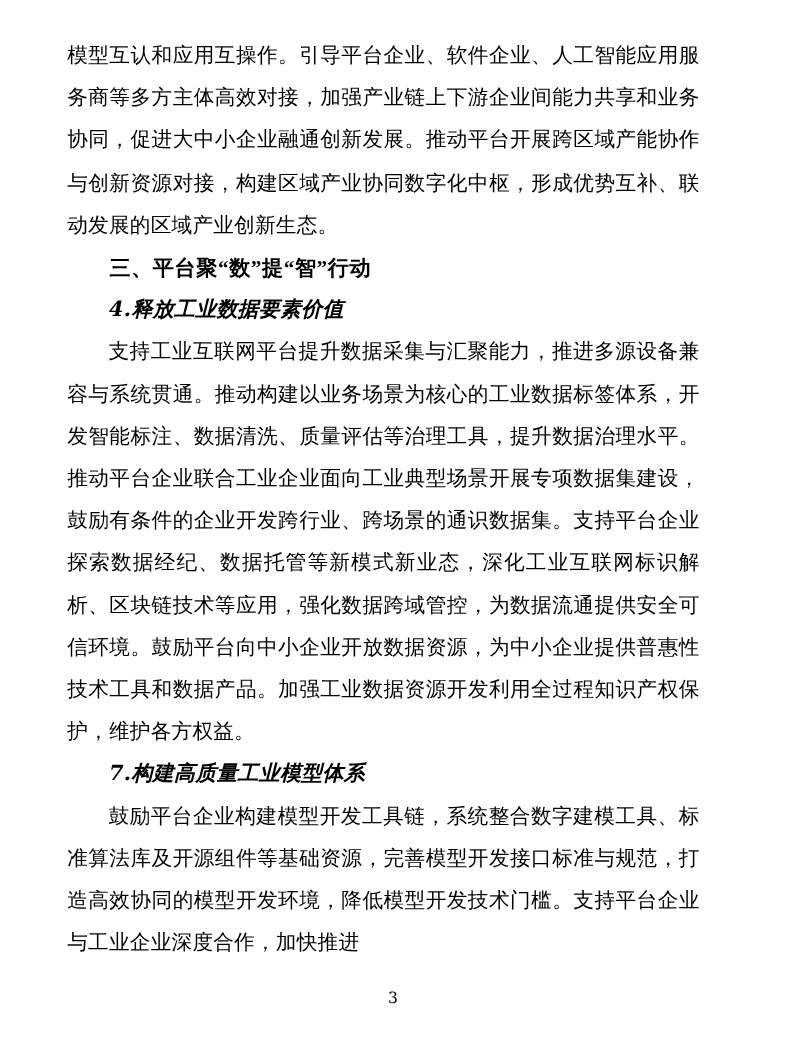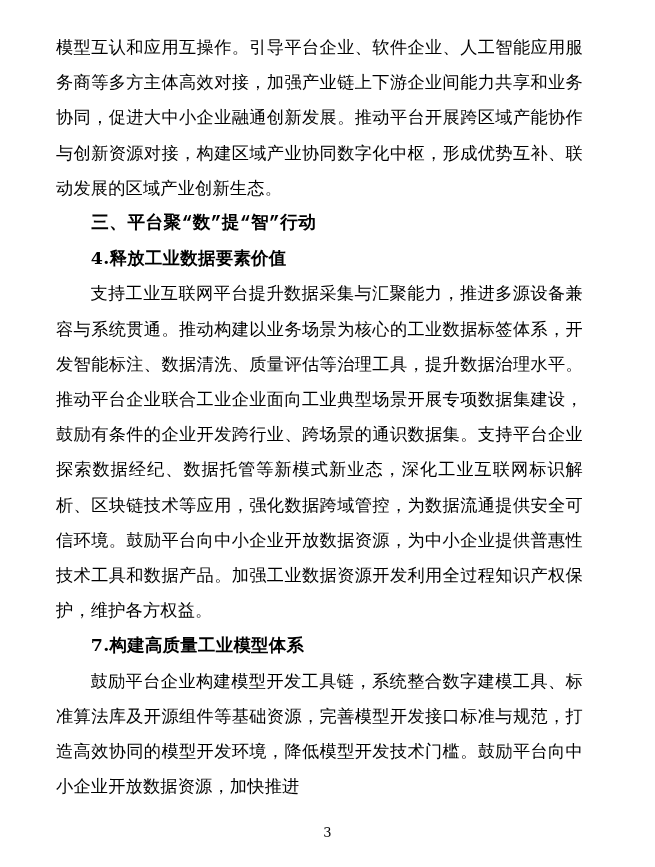--- a/index.html
+++ b/index.html
@@ -35,31 +35,32 @@
   }
   p.noindent {
     text-indent: 0;
   }
   h2.section-heading {
     margin: 0;
     font-size: 17.6px;
     line-height: 35.2px;
     font-weight: bold;
     text-indent: 2em;
-    font-family: Liberation Mono, monospace;
+    font-family: Liberation Serif, serif;
     letter-spacing: 0.5px;
   }
   h3.sub-heading {
     margin: 0;
     font-size: 17.4px;
     line-height: 35.2px;
     font-weight: bold;
     text-indent: 2em;
     font-family: "DejaVu Serif", "Liberation Serif", serif;
     letter-spacing: 0.3px;
+    font-style: italic;
   }
   .page-number {
     position: absolute;
     left: 0;
     right: 0;
     bottom: 18px;
     text-align: center;
     font-size: 13px;
     font-family: "DejaVu Serif", "Liberation Serif", serif;
     color: #000000;
@@ -74,18 +75,18 @@
     <p class="noindent">模型互认和应用互操作。引导平台企业、软件企业、人工智能应用服务商等多方主体高效对接，加强产业链上下游企业间能力共享和业务协同，促进大中小企业融通创新发展。推动平台开展跨区域产能协作与创新资源对接，构建区域产业协同数字化中枢，形成优势互补、联动发展的区域产业创新生态。</p>
 
     <h2 class="section-heading">三、平台聚“数”提“智”行动</h2>
 
     <h3 class="sub-heading">4.释放工业数据要素价值</h3>
 
     <p>支持工业互联网平台提升数据采集与汇聚能力，推进多源设备兼容与系统贯通。推动构建以业务场景为核心的工业数据标签体系，开发智能标注、数据清洗、质量评估等治理工具，提升数据治理水平。推动平台企业联合工业企业面向工业典型场景开展专项数据集建设，鼓励有条件的企业开发跨行业、跨场景的通识数据集。支持平台企业探索数据经纪、数据托管等新模式新业态，深化工业互联网标识解析、区块链技术等应用，强化数据跨域管控，为数据流通提供安全可信环境。鼓励平台向中小企业开放数据资源，为中小企业提供普惠性技术工具和数据产品。加强工业数据资源开发利用全过程知识产权保护，维护各方权益。</p>
 
     <h3 class="sub-heading">7.构建高质量工业模型体系</h3>
 
-    <p>鼓励平台企业构建模型开发工具链，系统整合数字建模工具、标准算法库及开源组件等基础资源，完善模型开发接口标准与规范，打造高效协同的模型开发环境，降低模型开发技术门槛。鼓励平台向中小企业开放数据资源，加快推进</p>
+    <p>鼓励平台企业构建模型开发工具链，系统整合数字建模工具、标准算法库及开源组件等基础资源，完善模型开发接口标准与规范，打造高效协同的模型开发环境，降低模型开发技术门槛。支持平台企业与工业企业深度合作，加快推进</p>
 
   </div>
 
   <div class="page-number">3</div>
 </div>
 
 </body></html>

